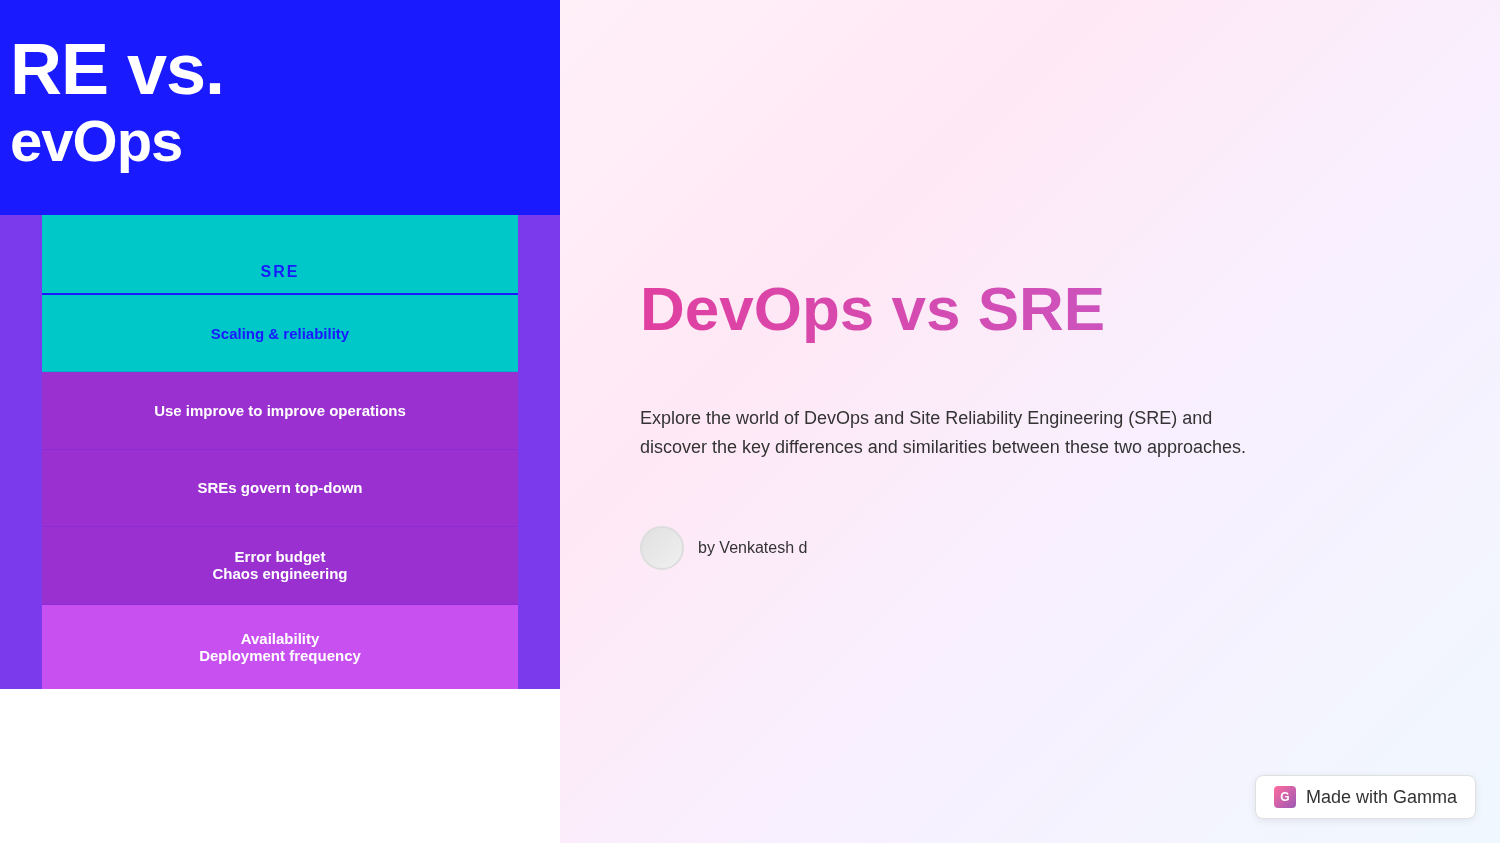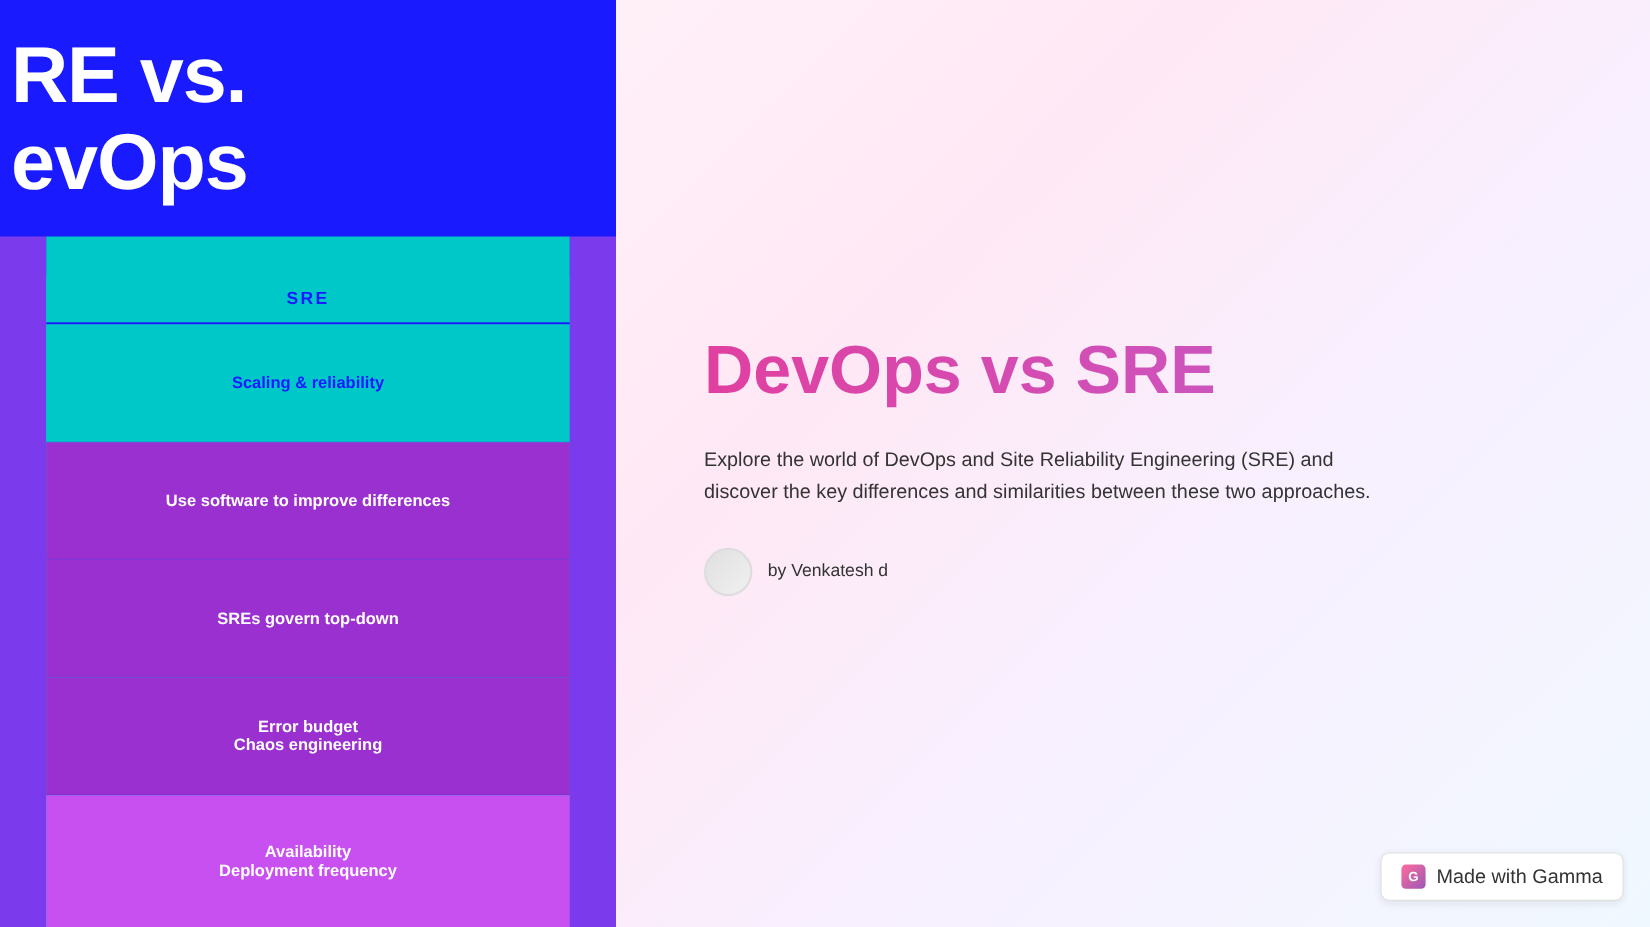--- a/index.html
+++ b/index.html
@@ -8,41 +8,41 @@
       width: 1500px;
       height: 843px;
       overflow: hidden;
       font-family: 'Arial', sans-serif;
       display: flex;
     }
 
     
     .left-panel {
       width: 560px;
-      height: 843px;
+      height: 689px;
       background-color: #1a1aff;
       position: relative;
       flex-shrink: 0;
       overflow: hidden;
     }
 
     .title-block {
       padding: 30px 20px 20px 10px;
       color: white;
     }
 
     .title-line1 {
       font-size: 72px;
       font-weight: 900;
       line-height: 1.1;
       letter-spacing: -1px;
     }
 
     .title-line2 {
-      font-size: 72px;
+      font-size: 58px;
       font-weight: 900;
       line-height: 1.1;
       letter-spacing: -1px;
     }
 
     
     .comparison-area {
       display: flex;
       position: absolute;
       top: 215px;
@@ -121,20 +121,21 @@
     
     .right-panel {
       flex: 1;
       height: 843px;
       background: linear-gradient(135deg, #fff0f8 0%, #ffe8f5 30%, #f8f0ff 60%, #f0f8ff 100%);
       display: flex;
       flex-direction: column;
       justify-content: center;
       padding: 44px 80px;
       position: relative;
+      gap: 28px;
     }
 
     .main-title {
       font-size: 62px;
       font-weight: 700;
       background: linear-gradient(90deg, #e040a0, #c060d0);
       -webkit-background-clip: text;
       -webkit-text-fill-color: transparent;
       background-clip: text;
       margin-bottom: 32px;
@@ -218,21 +219,21 @@
     <div class="col-left-strip"></div>
 
     <div class="col-sre">
       <div class="col-sre-header">SRE</div>
 
       <div class="sre-row">
         <span>Scaling &amp; reliability</span>
       </div>
 
       <div class="sre-row">
-        <span>Use software to improve differences</span>
+        <span>Use improve to improve operations</span>
       </div>
 
       <div class="sre-row">
         <span>SREs govern top-down</span>
       </div>
 
       <div class="sre-row">
         <span>Error budget<br>Chaos engineering</span>
       </div>
 

